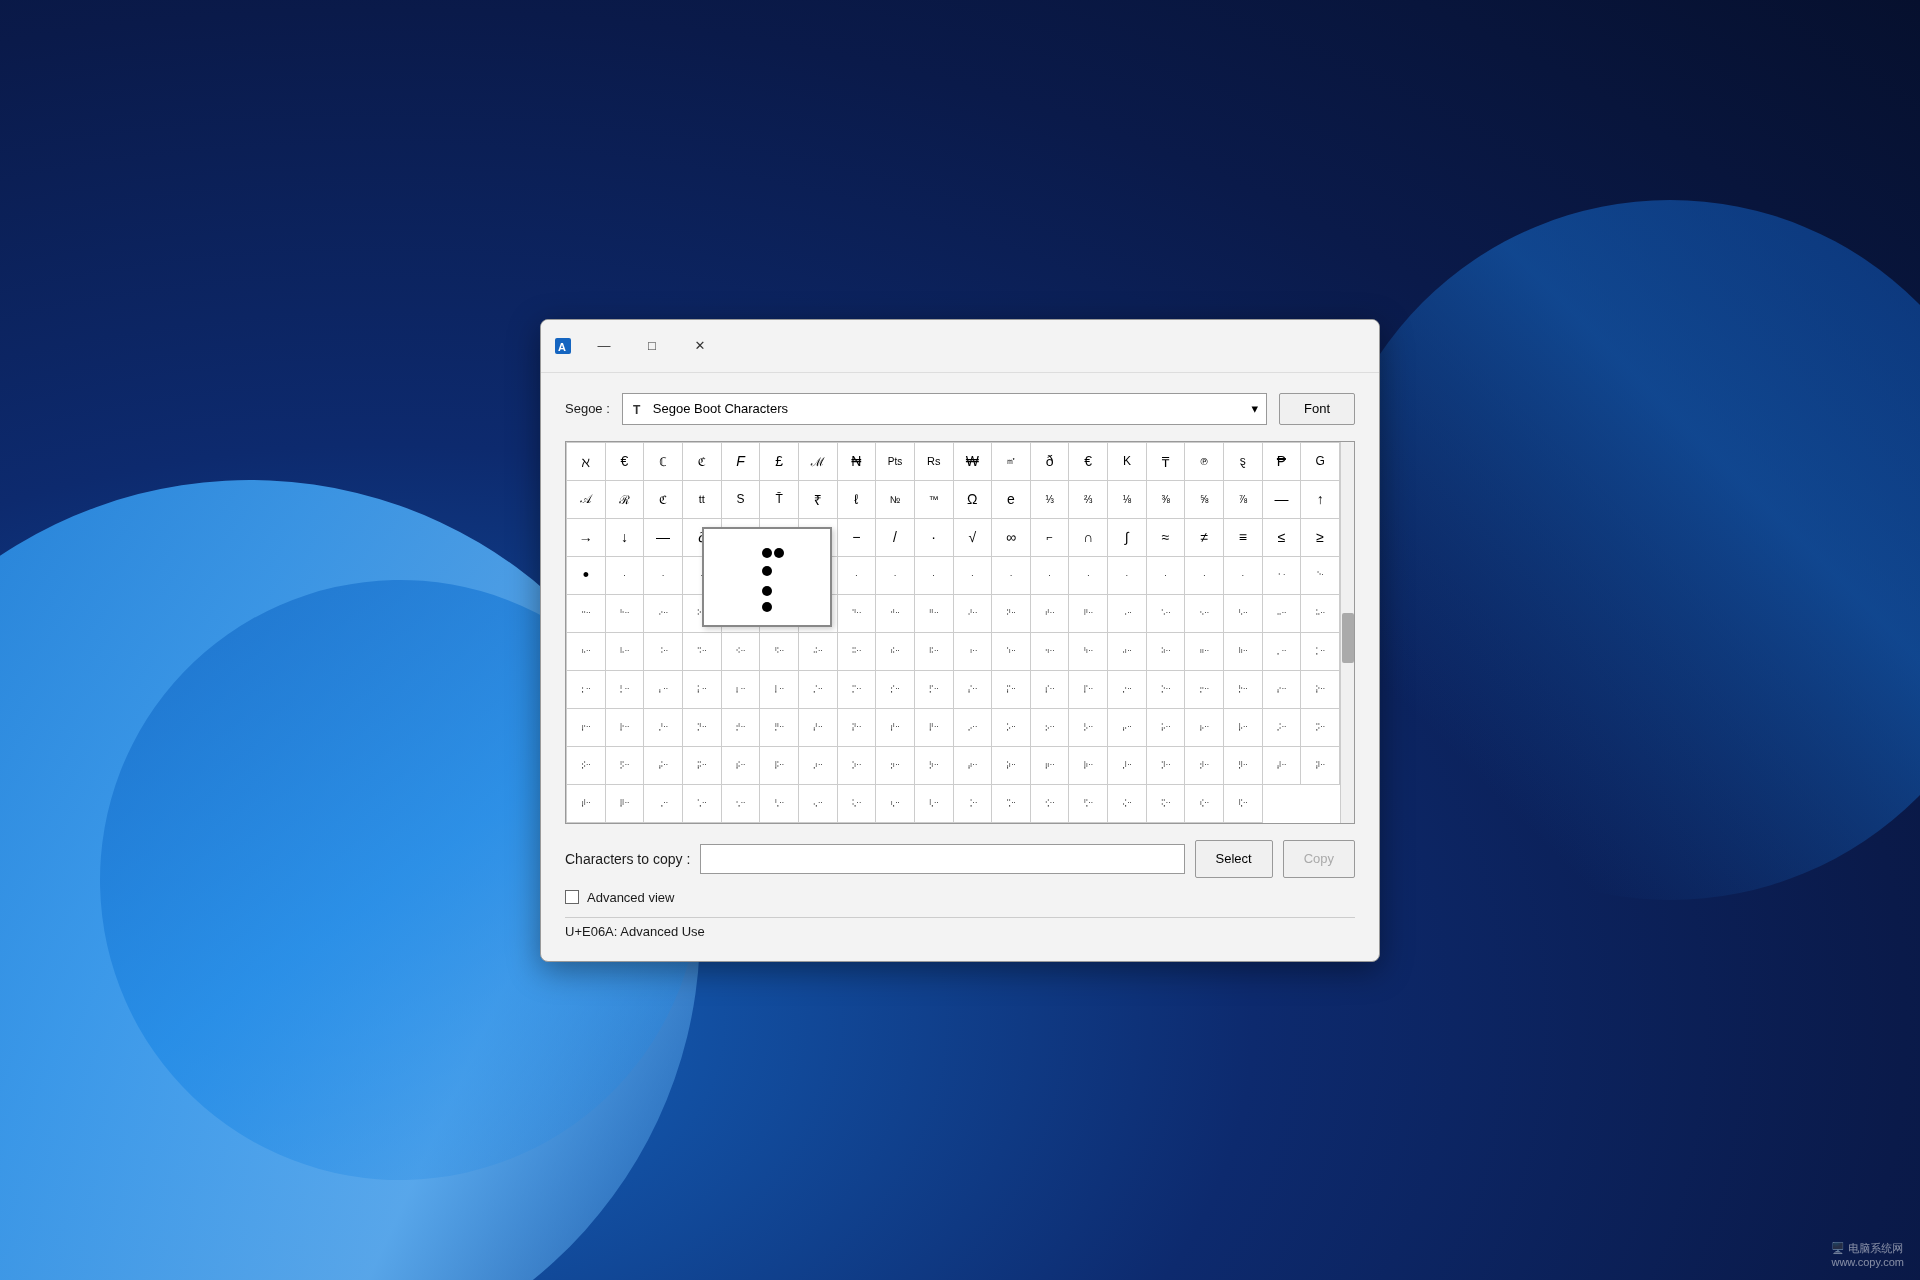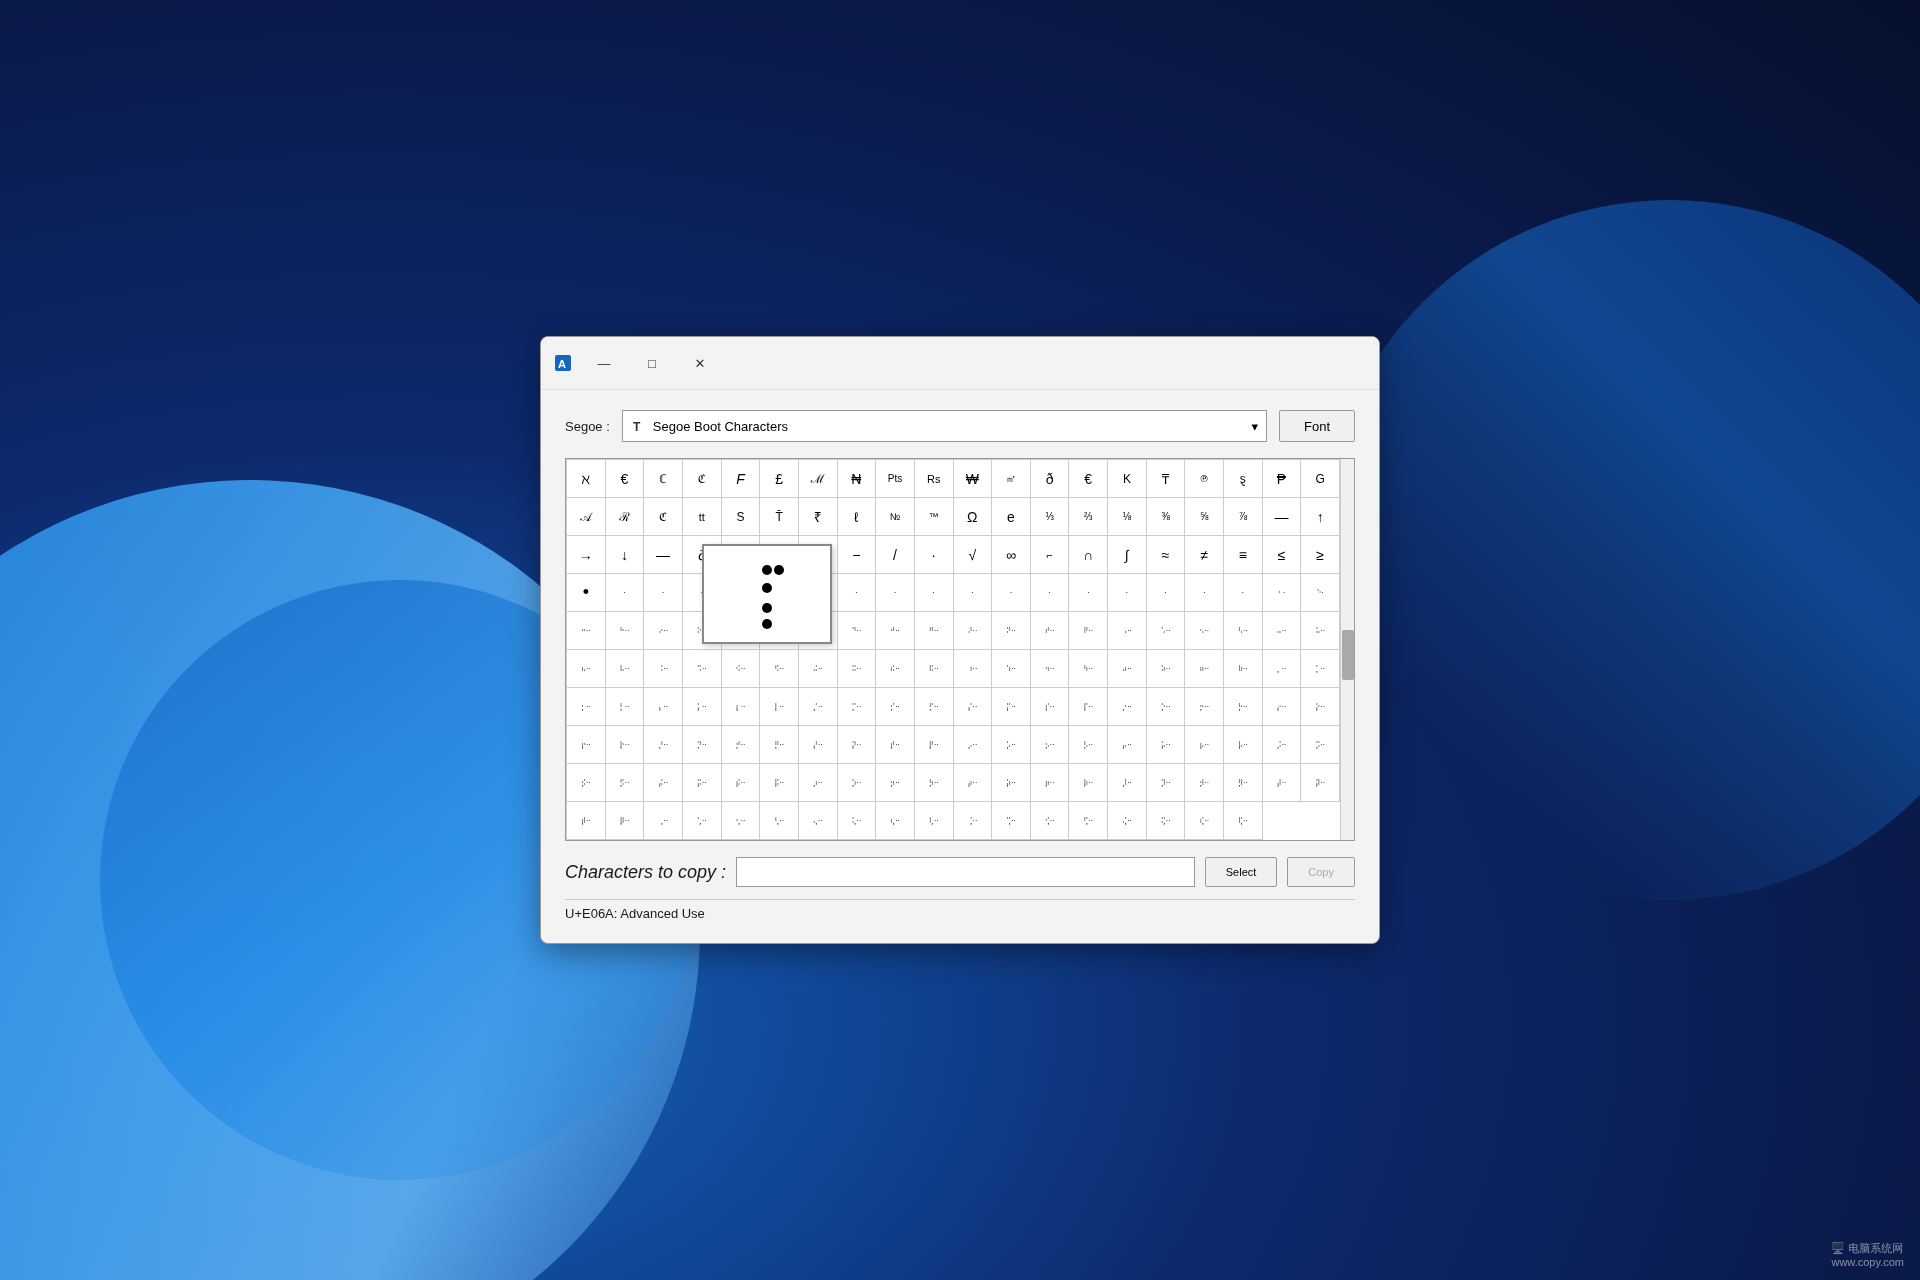--- a/index.html
+++ b/index.html
@@ -220,41 +220,40 @@
     }
 
     .bottom-row {
       display: flex;
       align-items: center;
       gap: 10px;
       margin-bottom: 12px;
     }
 
     .chars-label {
-      font-size: 18px;
+      font-size: 14px;
       color: #1a1a1a;
       white-space: nowrap;
-      font-style: italic;
     }
 
     .chars-input {
       flex: 1;
       height: 30px;
       border: 1px solid #999;
       background: white;
       padding: 0 6px;
       font-size: 13px;
     }
 
     .select-btn, .copy-btn {
-      height: 30px;
+      height: 38px;
       padding: 0 20px;
       border: 1px solid #999;
       background: #f0f0f0;
-      font-size: 11px;
+      font-size: 13px;
       cursor: pointer;
       border-radius: 2px;
       white-space: nowrap;
     }
 
     .copy-btn.disabled {
       color: #aaa;
       cursor: default;
     }
 
@@ -567,20 +566,24 @@
       </div>
     </div>
 
     <div class="bottom-row">
       <span class="chars-label">Characters to copy :</span>
       <input class="chars-input" type="text" value="" style="">
       <button class="select-btn">Select</button>
       <button class="copy-btn disabled">Copy</button>
     </div>
 
+    <div class="advanced-row">
+      <div class="checkbox"></div>
+      <label class="advanced-label">Advanced view</label>
+    </div>
 
     <div class="status-bar">
       <span>U+E06A: Advanced Use</span>
     </div>
 
   </div>
 </div>
 
 <div class="watermark">
   🖥️ <span>电脑系统网</span><br>

